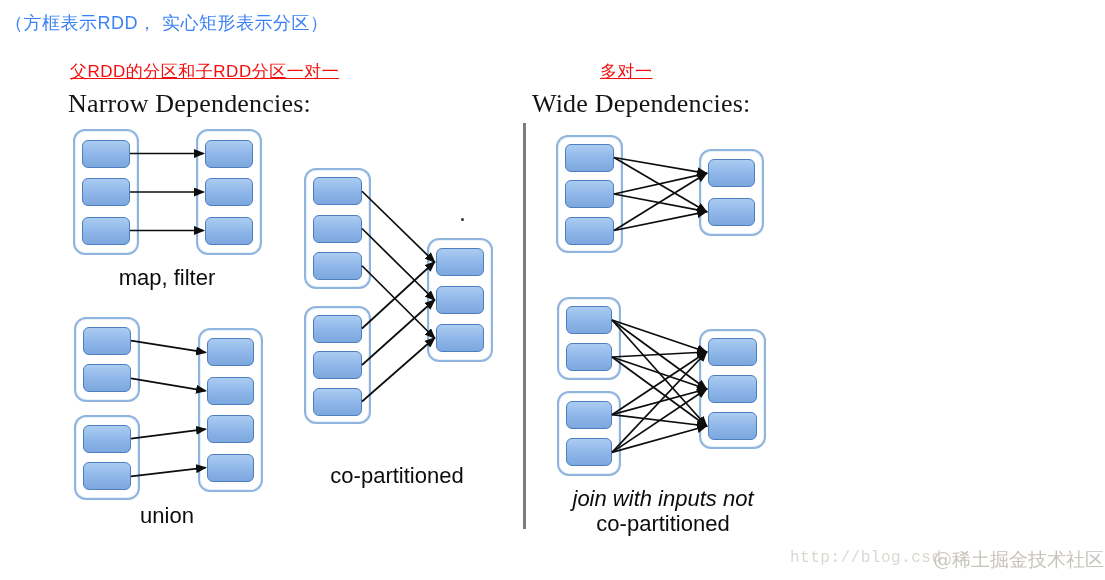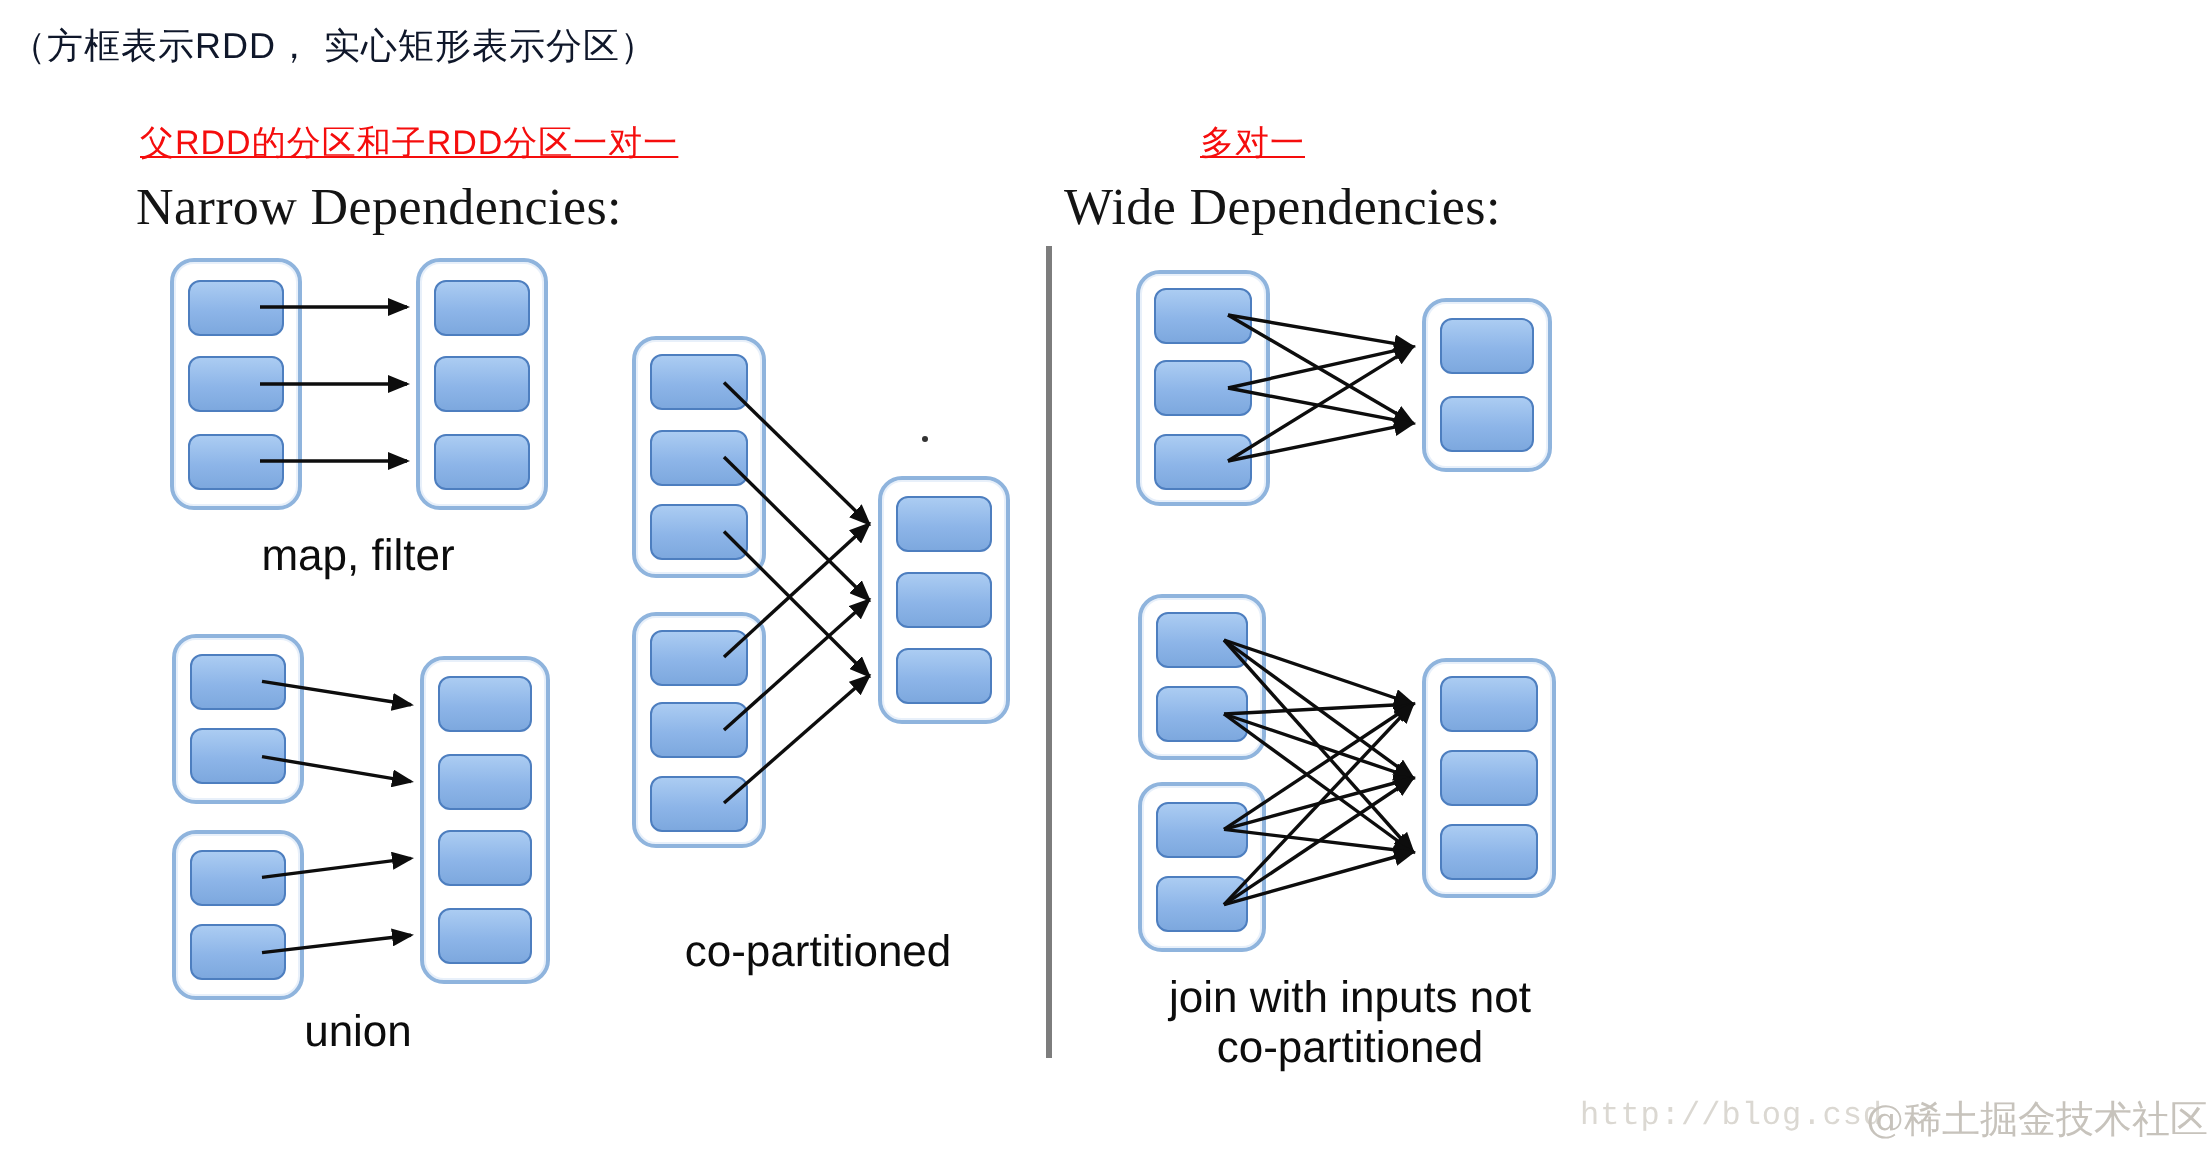--- a/index.html
+++ b/index.html
@@ -2,21 +2,21 @@
 <html><head>
 <meta charset="utf-8">
 <style>
   html,body{margin:0;padding:0;background:#fff;}
   #stage{
     position:relative;width:1105px;height:580px;background:#ffffff;
     font-family:"Liberation Sans",sans-serif;overflow:hidden;
   }
   .abs{position:absolute;}
   .note-text{
-    font-size:18px;color:#0f172a;letter-spacing:.5px;white-space:nowrap;
+    font-size:18px;color:#3b82f6;letter-spacing:.5px;white-space:nowrap;
   }
   .red-annot{
     font-size:17px;color:#f50d0d;white-space:nowrap;letter-spacing:.5px;text-decoration:underline;
   }
   .section-title{
     font-family:"Liberation Serif",serif;font-size:26px;font-weight:400;
     color:#141414;white-space:nowrap;letter-spacing:.2px;
   }
   .divider{
     width:2.5px;background:#7d7d7d;
@@ -57,21 +57,21 @@
   <div class="abs red-annot" style="left:70px;top:60px;">父RDD的分区和子RDD分区一对一</div>
 
   <div class="abs section-title" style="left:68px;top:89px;">Narrow Dependencies:</div>
 
   <div class="abs red-annot" style="left:600px;top:60px;">多对一</div>
 
   <div class="abs section-title" style="left:532px;top:89px;">Wide Dependencies:</div>
 
   <div class="abs divider" style="left:523px;top:123px;height:406px;"></div>
 
-  <div id="diagram-layer" class="abs" style="left:12px;top:0;width:1014px;height:580px;">
+  <div id="diagram-layer" class="abs" style="left:0;top:0;width:1014px;height:580px;">
       <div class="rdd-box" style="left: 73px; top: 129px; width: 66px; height: 126px;"></div>
       <div class="partition" style="left: 82px; top: 139.5px; width: 48px; height: 28px;"></div>
       <div class="partition" style="left: 82px; top: 178px; width: 48px; height: 28px;"></div>
       <div class="partition" style="left: 82px; top: 216.5px; width: 48px; height: 28px;"></div>
       <div class="rdd-box" style="left: 196px; top: 129px; width: 66px; height: 126px;"></div>
       <div class="partition" style="left: 205px; top: 139.5px; width: 48px; height: 28px;"></div>
       <div class="partition" style="left: 205px; top: 178px; width: 48px; height: 28px;"></div>
       <div class="partition" style="left: 205px; top: 216.5px; width: 48px; height: 28px;"></div>
       <div class="op-label" style="left: 167px; top: 265px;">map, filter</div>
       <div class="rdd-box" style="left: 74px; top: 317px; width: 66px; height: 85px;"></div>
@@ -109,21 +109,21 @@
       <div class="rdd-box" style="left: 557px; top: 297px; width: 64px; height: 83px;"></div>
       <div class="partition" style="left: 566px; top: 306px; width: 46px; height: 28px;"></div>
       <div class="partition" style="left: 566px; top: 343px; width: 46px; height: 28px;"></div>
       <div class="rdd-box" style="left: 557px; top: 391px; width: 64px; height: 85px;"></div>
       <div class="partition" style="left: 566px; top: 400.667px; width: 46px; height: 28px;"></div>
       <div class="partition" style="left: 566px; top: 438.333px; width: 46px; height: 28px;"></div>
       <div class="rdd-box" style="left: 699px; top: 329px; width: 67px; height: 120px;"></div>
       <div class="partition" style="left: 708px; top: 338px; width: 49px; height: 28px;"></div>
       <div class="partition" style="left: 708px; top: 375px; width: 49px; height: 28px;"></div>
       <div class="partition" style="left: 708px; top: 412px; width: 49px; height: 28px;"></div>
-      <div class="op-label" style="left: 663px; top: 486px;">join with inputs not</div>
+      <div class="op-label" style="left: 663px; top: 486px; font-style: italic;">join with inputs not</div>
       <div class="op-label" style="left: 663px; top: 511px;">co-partitioned</div>
     </div>
 
   <svg id="arrow-layer" width="1105" height="580" viewBox="0 0 1105 580">
     <defs>
       <marker id="ah" markerUnits="userSpaceOnUse" markerWidth="11" markerHeight="9" viewBox="0 0 11 9" refX="9.5" refY="4.5" orient="auto">
         <path d="M0,0 L11,4.5 L0,9 z" fill="#0d0d0d"></path>
       </marker>
     </defs>
     <g id="edges" stroke="#0d0d0d" stroke-width="1.7">

